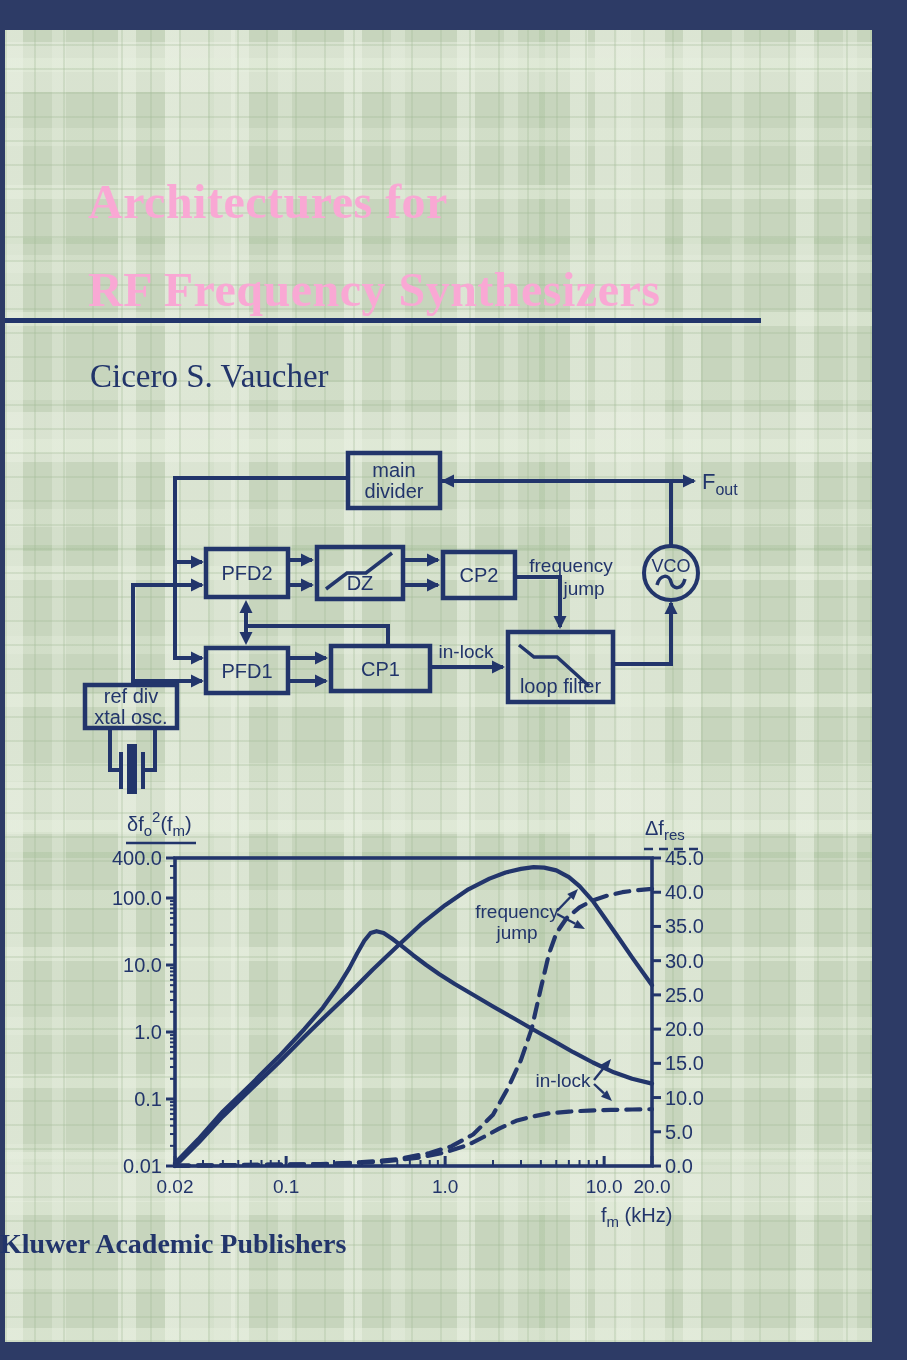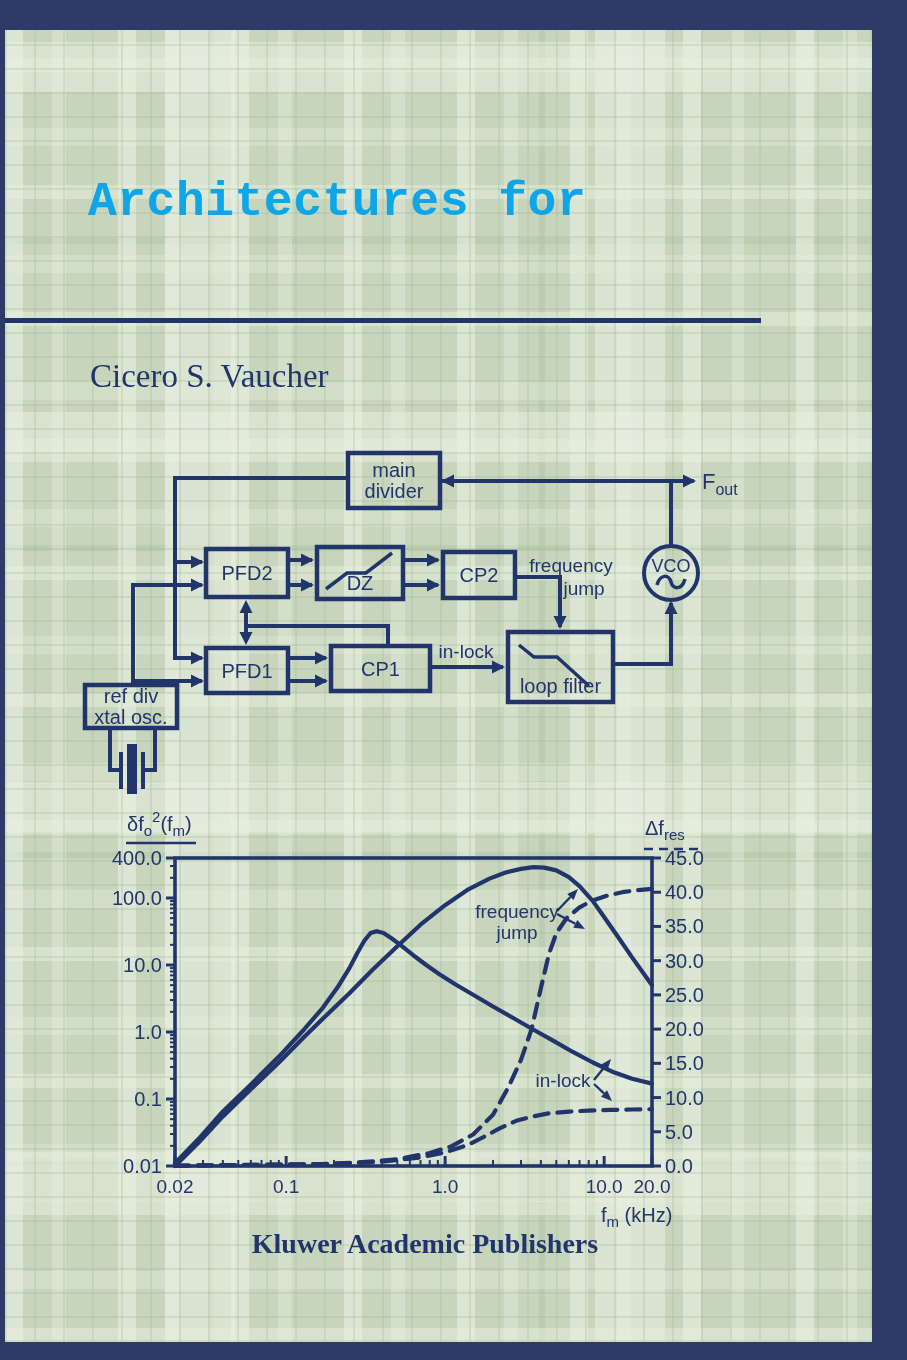--- a/index.html
+++ b/index.html
@@ -18,34 +18,34 @@
       repeating-linear-gradient(0deg, rgba(160,185,148,.28) 0 2px, rgba(0,0,0,0) 2px 24px),
       repeating-linear-gradient(90deg, rgba(233,240,226,.60) 0 18px, rgba(0,0,0,0) 18px 47px, rgba(233,240,226,.38) 47px 61px, rgba(0,0,0,0) 61px 113px),
       repeating-linear-gradient(0deg, rgba(228,237,219,.55) 0 14px, rgba(0,0,0,0) 14px 53px, rgba(228,237,219,.35) 53px 71px, rgba(0,0,0,0) 71px 127px),
       repeating-linear-gradient(90deg, rgba(0,0,0,0) 0 160px, rgba(238,243,231,.5) 160px 230px, rgba(0,0,0,0) 230px 430px),
       repeating-linear-gradient(0deg, rgba(0,0,0,0) 0 140px, rgba(238,243,231,.45) 140px 190px, rgba(0,0,0,0) 190px 370px),
       repeating-linear-gradient(90deg, rgba(0,0,0,0) 0 203px, rgba(172,196,160,.45) 203px 209px, rgba(0,0,0,0) 209px 331px),
       repeating-linear-gradient(0deg, rgba(0,0,0,0) 0 177px, rgba(172,196,160,.45) 177px 183px, rgba(0,0,0,0) 183px 307px);
   }
   .title{
     position:absolute;left:88px;top:158px;
-    color:#0ea5e9;
-    font-family:Liberation Mono, monospace;
+    color:#f9a8d4;
+    font-family:Liberation Serif, serif;
     font-weight:700;font-size:48px;line-height:88px;letter-spacing:.5px;
     white-space:nowrap;
   }
   .rule{position:absolute;left:5px;top:318px;width:756px;height:5px;background:#22356b;}
   .author{
     position:absolute;left:90px;top:358px;
     color:#22356b;font-family:"Liberation Serif", serif;
     font-weight:400;font-size:33px;white-space:nowrap;
   }
   #figure{position:absolute;left:0;top:0;width:907px;height:1360px;}
   .publisher{
-    position:absolute;left:0;top:1228px;width:850px;text-align:center;
+    position:absolute;left:0;top:1228px;width:850px;text-align:left;
     color:#22356b;font-family:"Liberation Serif", serif;
     font-weight:700;font-size:28px;
   }
 </style>
 </head>
 <body>
 
 <div class="page">
   <div class="panel"></div>
 
@@ -238,17 +238,18 @@
         <text x="563" y="1087" text-anchor="middle" font-size="19" fill="#22356b" font-family="&quot;Liberation Sans&quot;, sans-serif"><tspan dy="0.0">in-lock</tspan></text>
         <line x1="594" y1="1080" x2="604.0788194846524" y2="1067.5496935777824" stroke="#22356b" stroke-width="2.4"></line>
         <polygon points="611,1059 607.4986969157653,1070.3181657839214 600.6589420535395,1064.7812213716434" fill="#22356b"></polygon>
         <line x1="594" y1="1084" x2="604.002855321952" y2="1093.447141137399" stroke="#22356b" stroke-width="2.4"></line>
         <polygon points="612,1101 600.9817117769117,1096.6459990086182 607.0239988669923,1090.24828326618" fill="#22356b"></polygon>
       </g>
     </svg>
 
   <div class="title">
     <div>Architectures for</div>
+    <div>RF Frequency Synthesizers</div>
   </div>
   <div class="rule"></div>
   <div class="author">Cicero S. Vaucher</div>
   <div class="publisher">Kluwer Academic Publishers</div>
 </div>
 
 </body></html>

